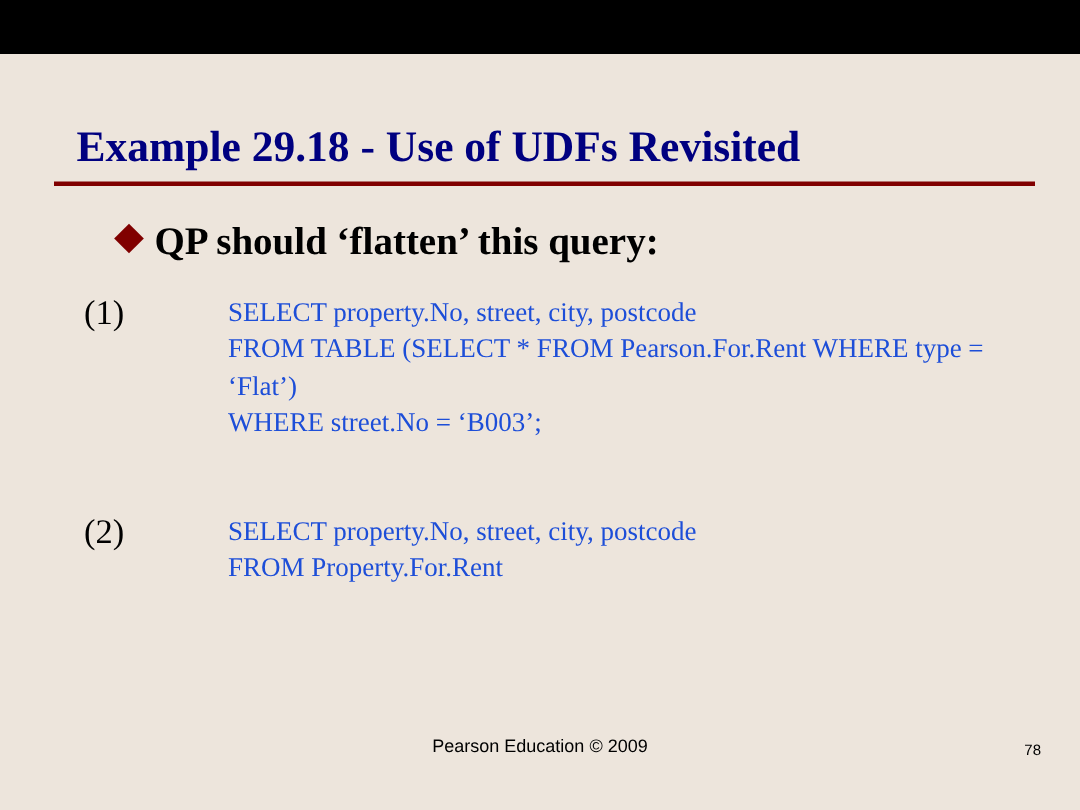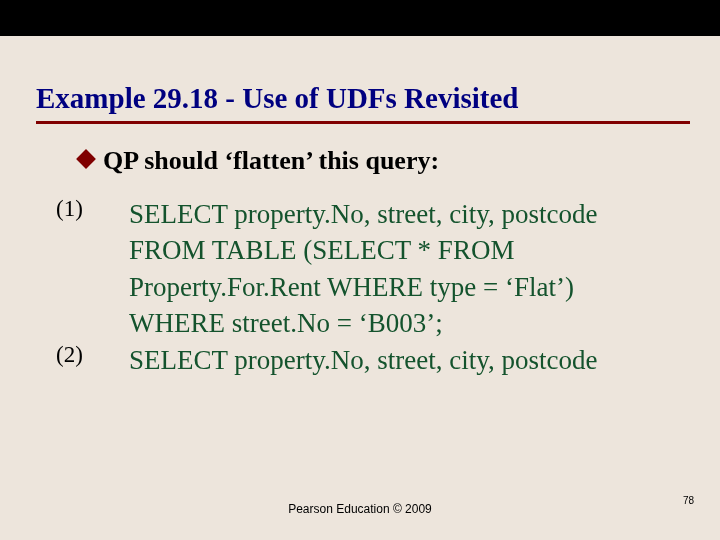--- a/index.html
+++ b/index.html
@@ -25,21 +25,21 @@
   .title-block {
     position: absolute;
     top: 82px;
     left: 36px;
     right: 30px;
   }
   .title {
     color: #000080;
     font-size: 29px;
     font-weight: bold;
-    margin: 0 0 6px 0;
+    margin: 0 0 6px 15px;
     white-space: nowrap;
   }
   .rule {
     height: 3px;
     background: #800000;
     width: 100%;
   }
   .bullet-row {
     position: absolute;
     top: 146px;
@@ -69,29 +69,29 @@
   .item-2 { top: 342px; }
   .num {
     position: absolute;
     left: 0;
     top: 0;
     font-size: 23px;
     color: #000000;
     font-family: "Times New Roman", Times, serif;
   }
   .sql {
-    margin-left: 73px;
-    font-size: 27px;
-    color: #14532d;
+    margin-left: 96px;
+    font-size: 18px;
+    color: #1d4ed8;
     line-height: 1.35;
     font-family: "Times New Roman", Times, serif;
   }
   .footer-center {
     position: absolute;
-    bottom: 24px;
+    bottom: 36px;
     left: 0;
     right: 0;
     text-align: center;
     font-family: Arial, Helvetica, sans-serif;
     font-size: 12px;
     color: #000000;
   }
   .page-num {
     position: absolute;
     bottom: 34px;
@@ -113,26 +113,27 @@
 
 <div class="bullet-row">
   <span class="bullet-diamond"></span>
   <span class="bullet-text">QP should ‘flatten’ this query:</span>
 </div>
 
 <div class="item item-1">
   <div class="num">(1)</div>
   <div class="sql">
     <div>SELECT property.No, street, city, postcode</div>
-    <div>FROM TABLE (SELECT * FROM Property.For.Rent WHERE type = ‘Flat’)</div>
+    <div>FROM TABLE (SELECT * FROM Pearson.For.Rent WHERE type = ‘Flat’)</div>
     <div>WHERE street.No = ‘B003’;</div>
   </div>
 </div>
 
 <div class="item item-2">
   <div class="num">(2)</div>
   <div class="sql">
     <div>SELECT property.No, street, city, postcode</div>
+    <div>FROM Property.For.Rent</div>
   </div>
 </div>
 
 <div class="footer-center">Pearson Education © 2009</div>
 <div class="page-num">78</div>
 
 </body></html>

